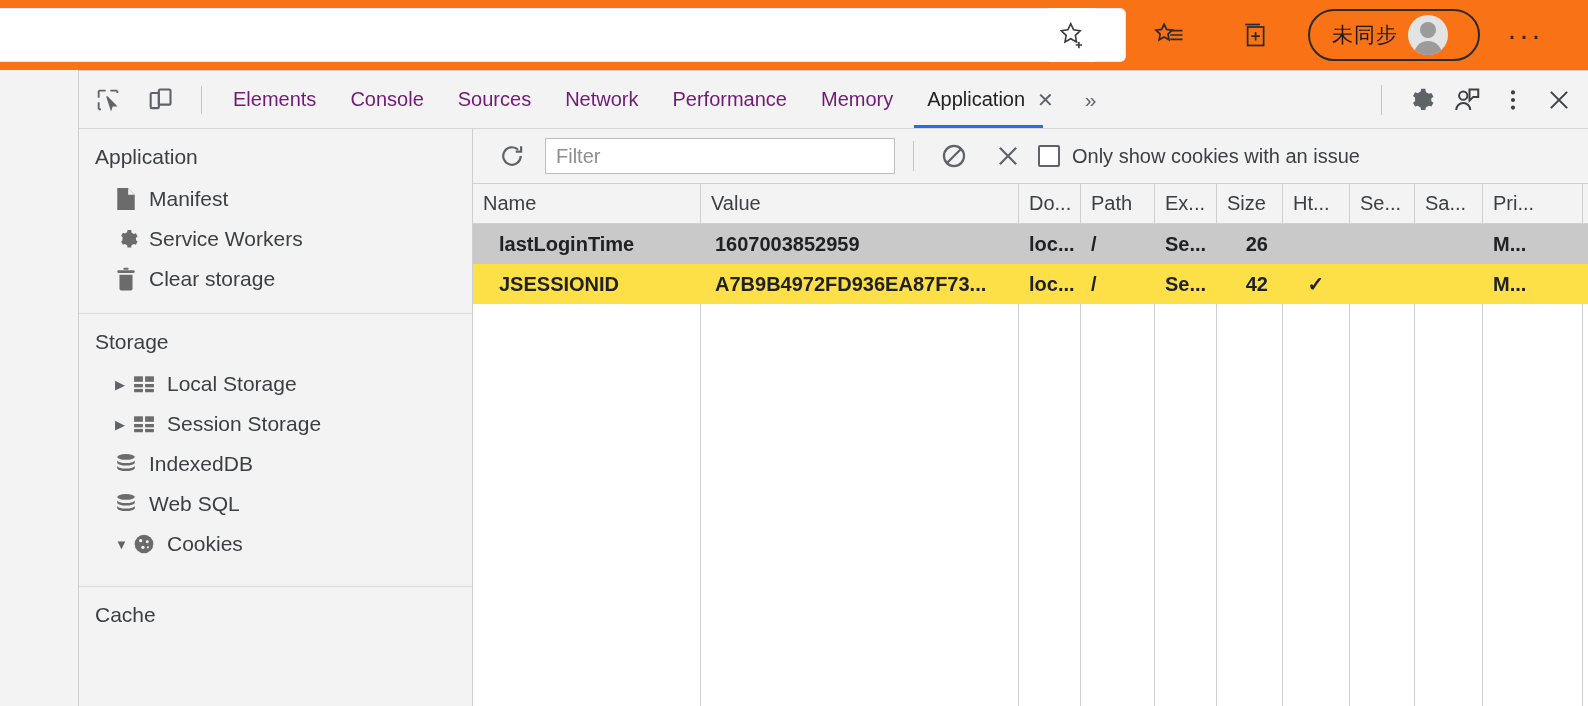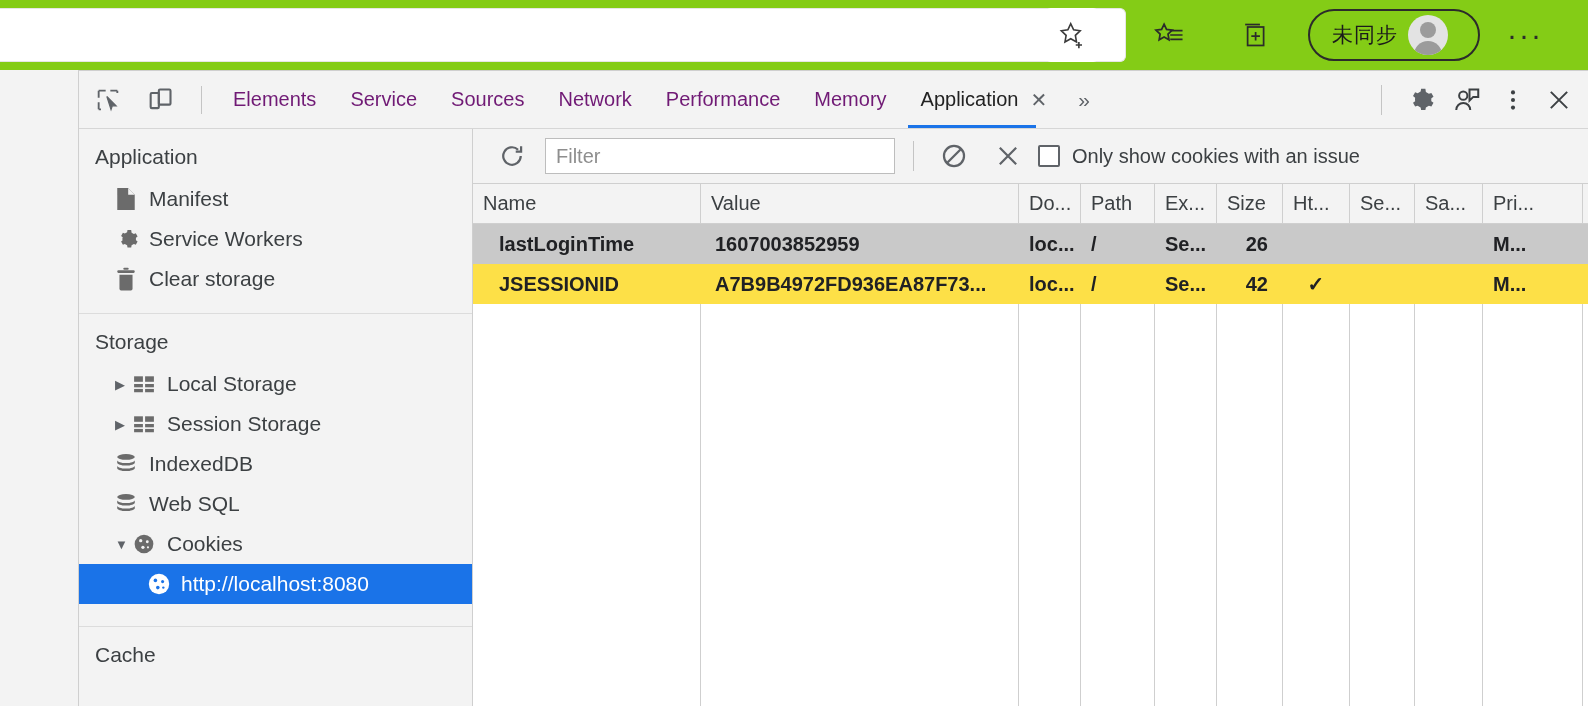--- a/index.html
+++ b/index.html
@@ -6,21 +6,21 @@
   html, body {
     width: 1588px; height: 706px;
     font-family: "Liberation Sans", sans-serif;
     background: #f3f3f3;
     overflow: hidden;
   }
 
   
   #browser-bar {
     position: absolute; left: 0; top: 0; width: 1588px; height: 70px;
-    background: #84cc16;
+    background: #f97316;
   }
   #address-bar {
     position: absolute; left: -10px; top: 8px; width: 1136px; height: 54px;
     background: #ffffff;
     border-radius: 6px;
     border: 1px solid #e6e6e6;
     border-left: none;
   }
   .chrome-btn {
     position: absolute; top: 8px; height: 54px; width: 54px;
@@ -241,21 +241,21 @@
         <rect x="11" y="3" width="10" height="13" rx="1"></rect>
       </svg>
     </div>
 
     <div id="toolbar-sep-1"></div>
 
     <div class="panel-tab">
       <span>Elements</span>
     </div>
     <div class="panel-tab">
-      <span>Service</span>
+      <span>Console</span>
     </div>
     <div class="panel-tab">
       <span>Sources</span>
     </div>
     <div class="panel-tab">
       <span>Network</span>
     </div>
     <div class="panel-tab">
       <span>Performance</span>
     </div>
@@ -404,32 +404,20 @@
             <circle cx="10" cy="10" r="8.5"></circle>
             <circle cx="7" cy="7" r="1.5" fill="#f3f3f3"></circle>
             <circle cx="13" cy="8" r="1.3" fill="#f3f3f3"></circle>
             <circle cx="9" cy="13" r="1.5" fill="#f3f3f3"></circle>
             <circle cx="13.6" cy="13" r="1" fill="#f3f3f3"></circle>
           </svg>
         </span>
         <span class="tree-label">Cookies</span>
       </div>
 
-      <div class="tree-item indent2 selected">
-        <span class="tree-icon">
-          <svg width="24" height="24" viewBox="0 0 20 20" fill="#ffffff">
-            <circle cx="10" cy="10" r="8.5"></circle>
-            <circle cx="7" cy="7" r="1.5" fill="#1a73e8"></circle>
-            <circle cx="13" cy="8" r="1.3" fill="#1a73e8"></circle>
-            <circle cx="9" cy="13" r="1.5" fill="#1a73e8"></circle>
-            <circle cx="13.6" cy="13" r="1" fill="#1a73e8"></circle>
-          </svg>
-        </span>
-        <span class="tree-label">http://localhost:8080</span>
-      </div>
 
       <div class="sidebar-divider" style="margin-top:22px"></div>
 
       <div class="sidebar-section-title">Cache</div>
     </div>
 
     <div id="main-panel">
 
       <div id="filter-bar">
 

